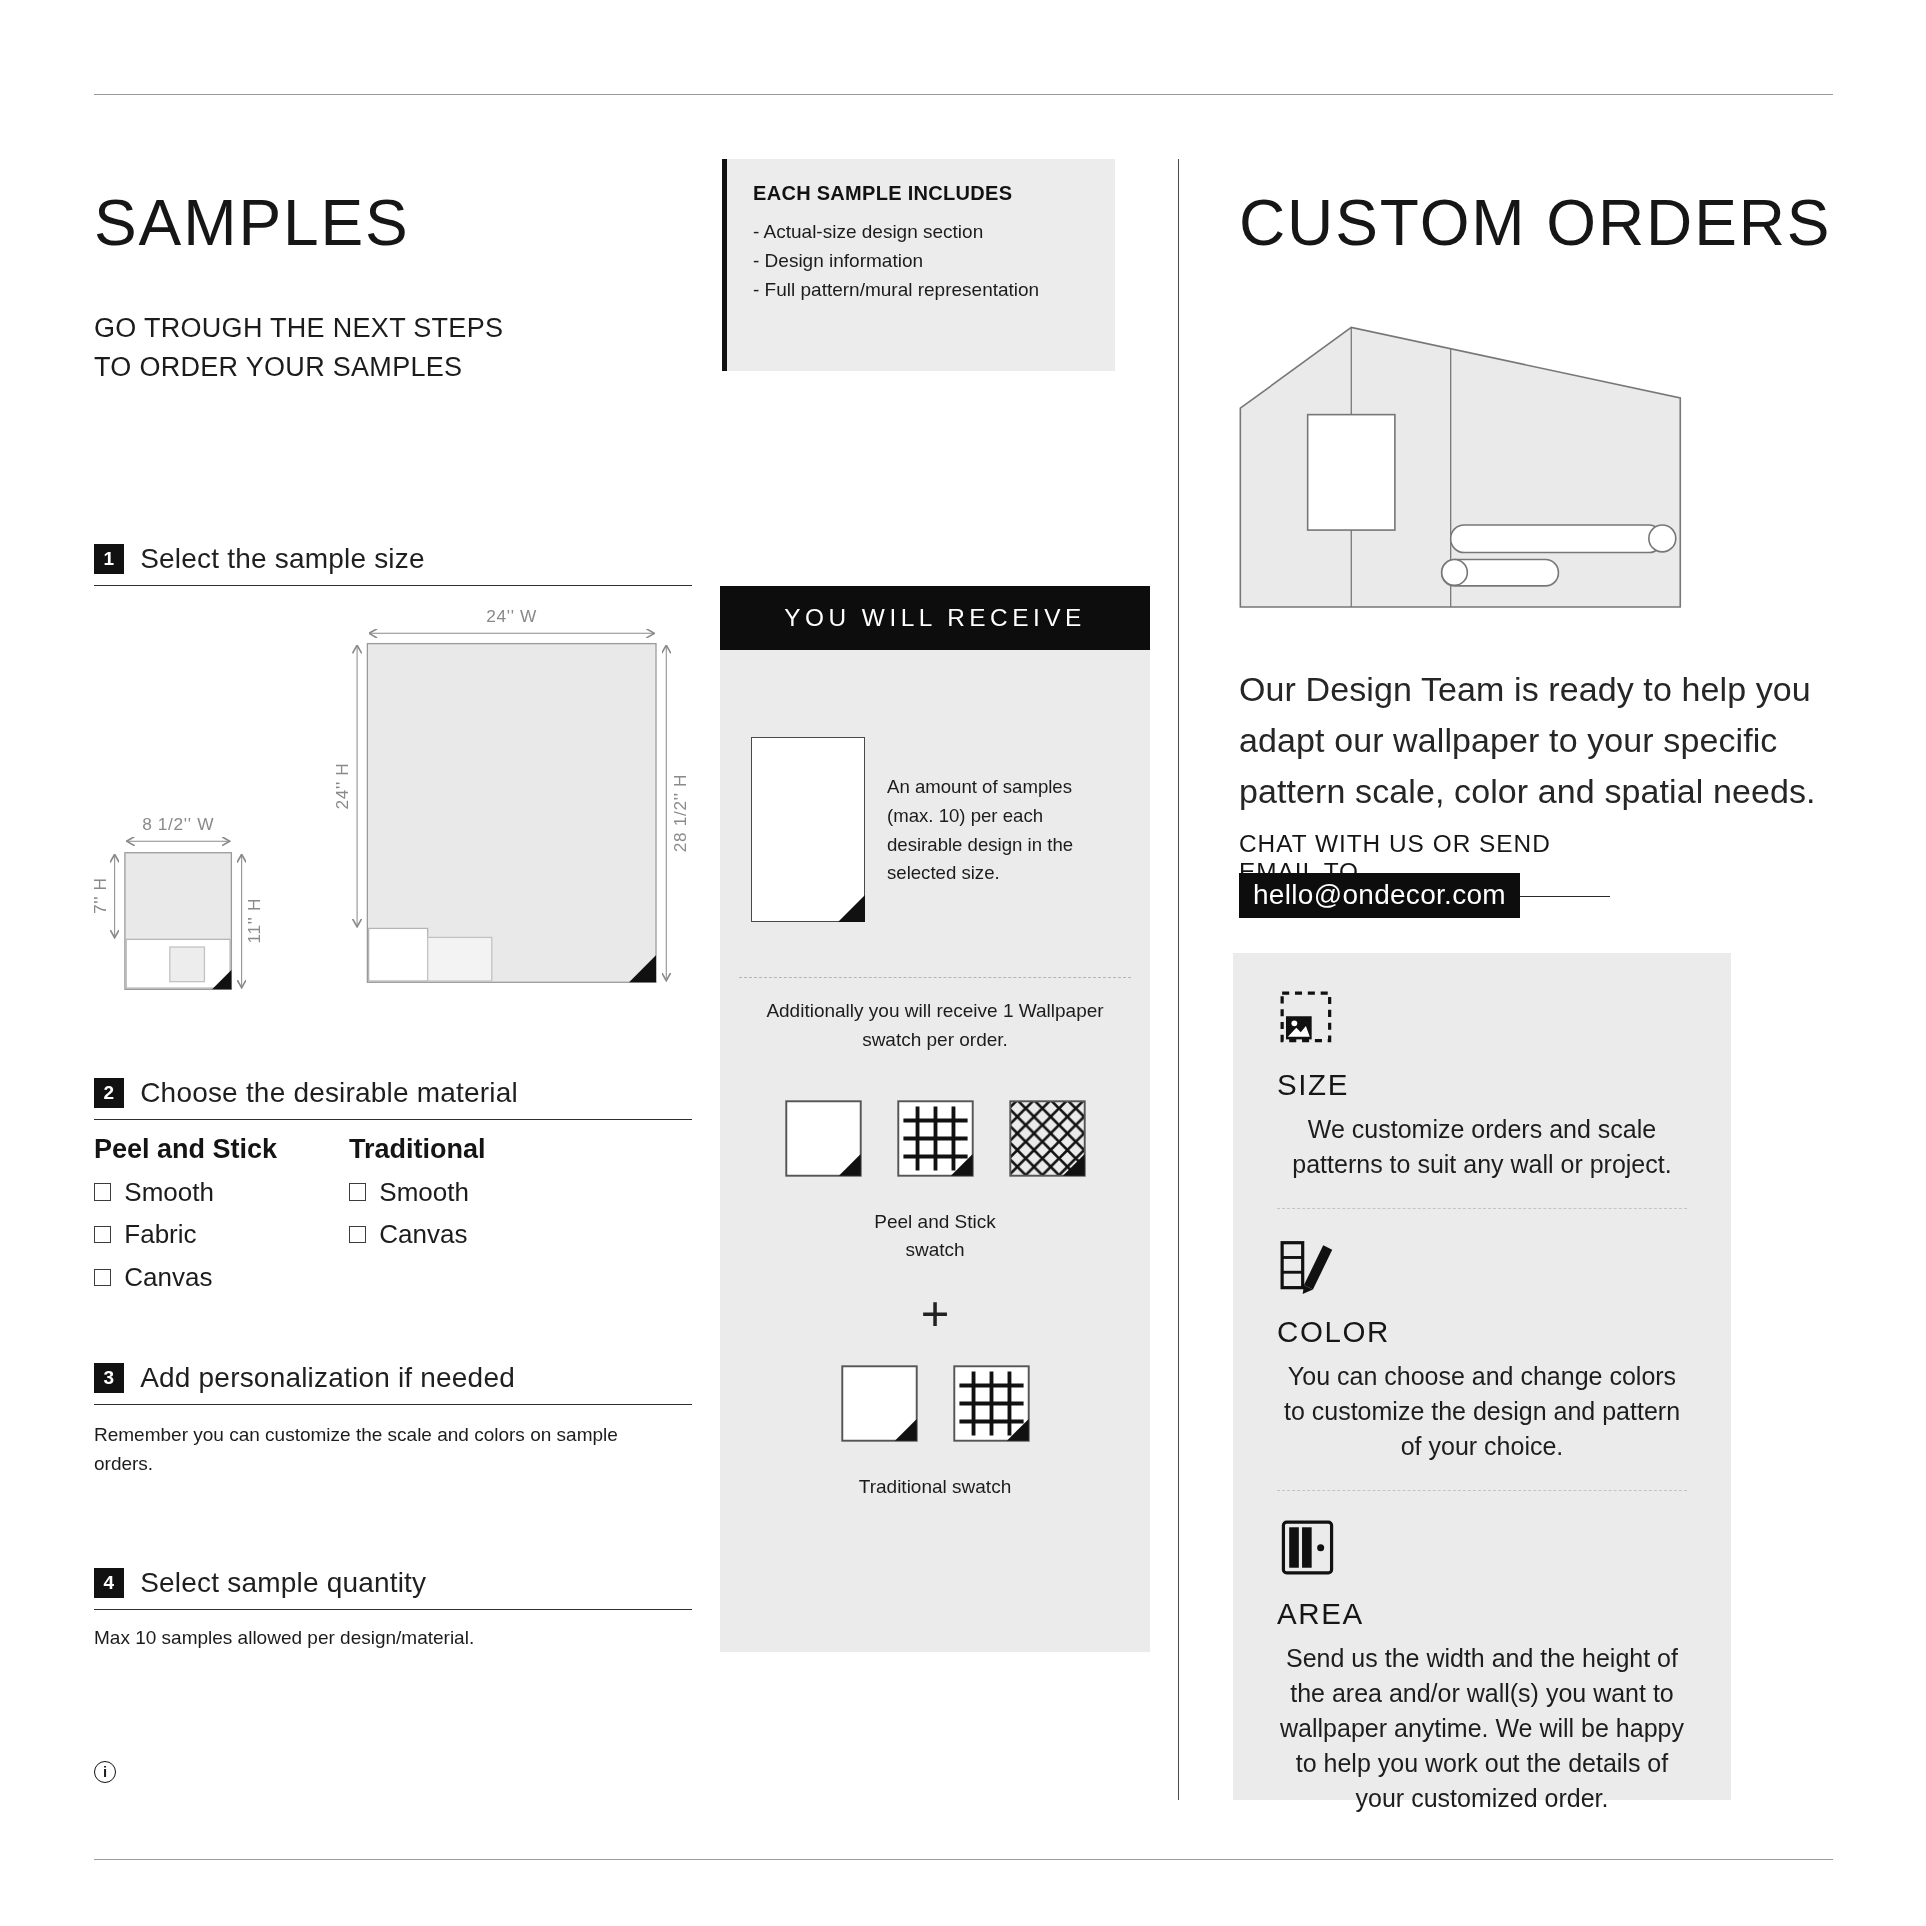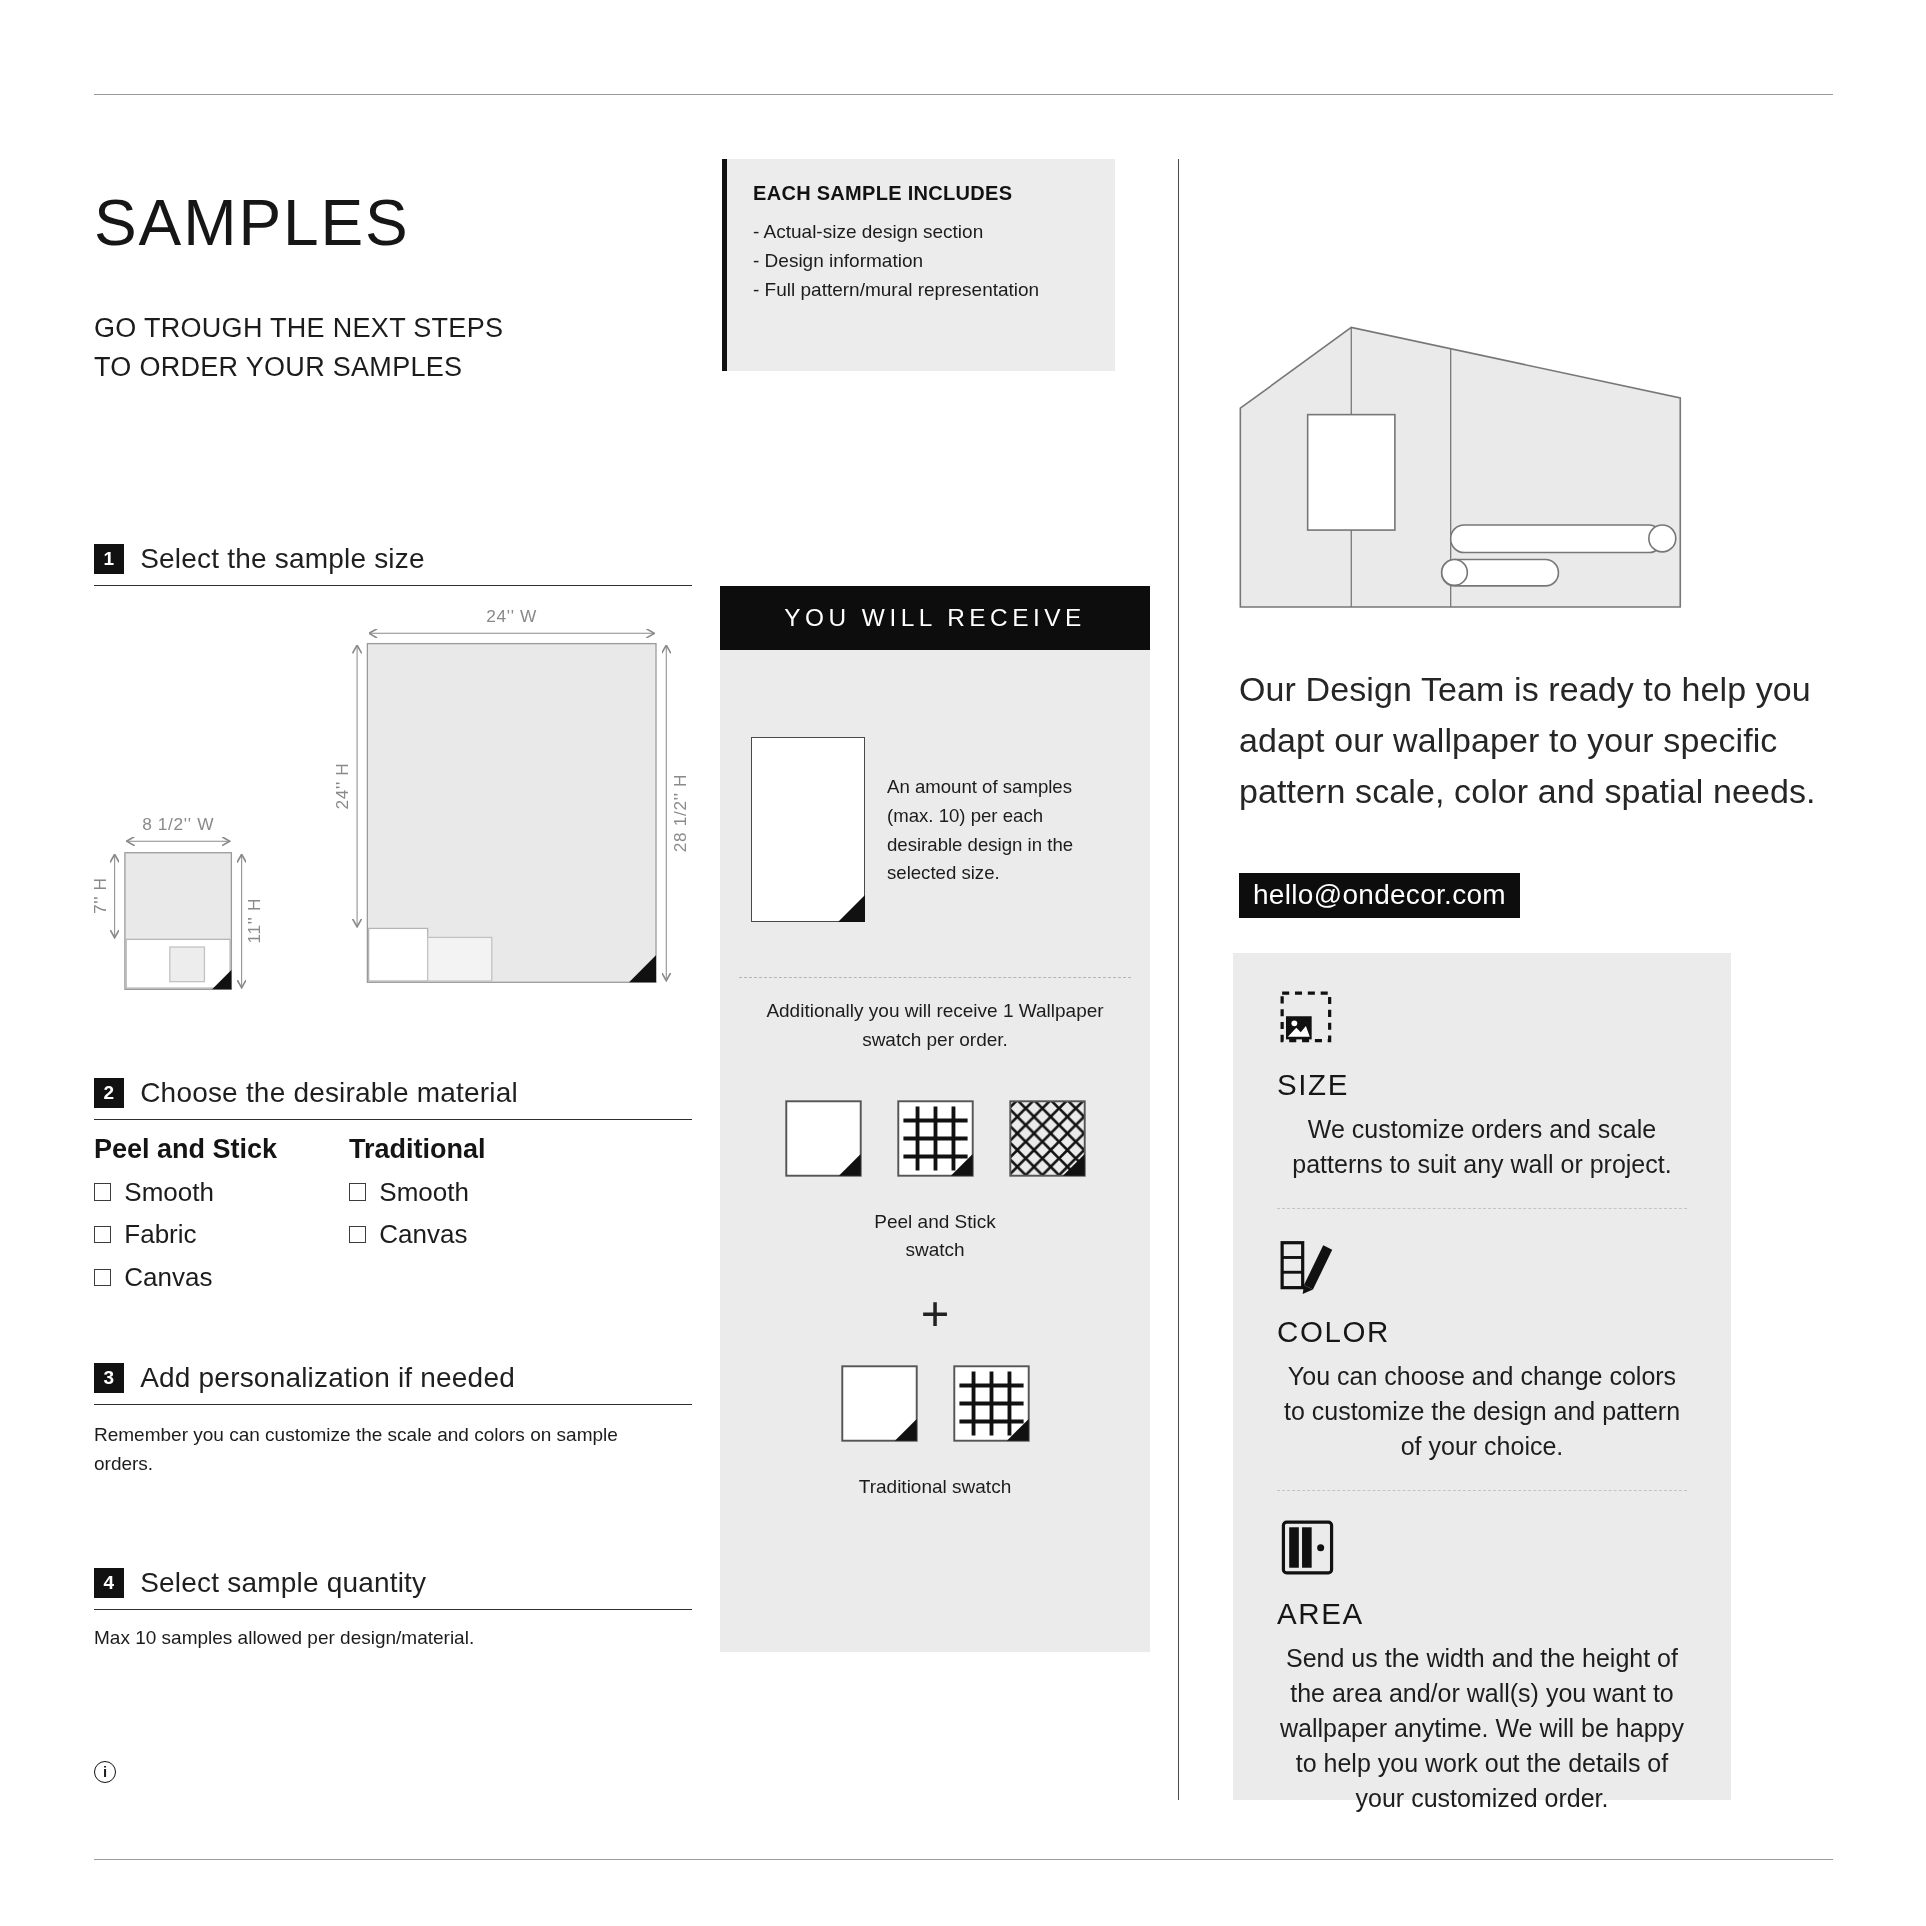--- a/index.html
+++ b/index.html
@@ -255,34 +255,36 @@
       </svg>
       <svg width="77" height="77" viewBox="0 0 120 120">
         <rect x="2" y="2" width="116" height="116" fill="#fff" stroke="#555" stroke-width="3"></rect>
         <path d="M32 10 V110 M60 10 V110 M88 10 V110 M10 32 H110 M10 60 H110 M10 88 H110" stroke="#111" stroke-width="6" fill="none"></path>
         <polygon points="118,84 118,118 84,118" fill="#111"></polygon>
       </svg>
     </div>
     <div class="swatch-caption">Traditional swatch</div>
   </div>
 
+  <h1 class="big-title abs" style="left:1239px; top:148px">CUSTOM ORDERS</h1>
 
   <svg class="abs" style="left:1239px; top:321px" width="449" height="295" viewBox="0 0 700 460">
     <polygon points="2,446 2,136 175,10 688,120 688,446" fill="#eaeaea" stroke="#777" stroke-width="2.5"></polygon>
     <line x1="175" y1="10" x2="175" y2="446" stroke="#777" stroke-width="2"></line>
     <line x1="330" y1="43" x2="330" y2="446" stroke="#777" stroke-width="2"></line>
     <rect x="107" y="146" width="136" height="180" fill="#fff" stroke="#777" stroke-width="2.5"></rect>
     <rect x="330" y="318" width="330" height="43" rx="21" fill="#fff" stroke="#777" stroke-width="2.5"></rect>
     <circle cx="660" cy="339" r="21" fill="#fff" stroke="#777" stroke-width="2.5"></circle>
     <rect x="316" y="372" width="182" height="41" rx="20" fill="#fff" stroke="#777" stroke-width="2.5"></rect>
     <circle cx="336" cy="392" r="20" fill="#fff" stroke="#777" stroke-width="2.5"></circle>
   </svg>
 
   <div class="co-intro abs" style="left:1239px; top:664px; width:616px">Our Design Team is ready to help you adapt our wallpaper to your specific pattern scale, color and spatial needs.</div>
 
+  <div class="chat-label abs" style="left:1239px; top:830px">CHAT WITH US OR SEND EMAIL TO</div>
   <div class="abs" style="left:1239px; top:873px">
     <span class="email-badge">hello@ondecor.com</span>
   </div>
 
   <div class="features-panel">
 
     <div class="feature">
       <svg width="61" height="61" viewBox="0 0 95 95">
         <rect x="8" y="8" width="74" height="74" fill="none" stroke="#111" stroke-width="5" stroke-dasharray="11 9"></rect>
         <rect x="14" y="44" width="40" height="36" fill="#111"></rect>

